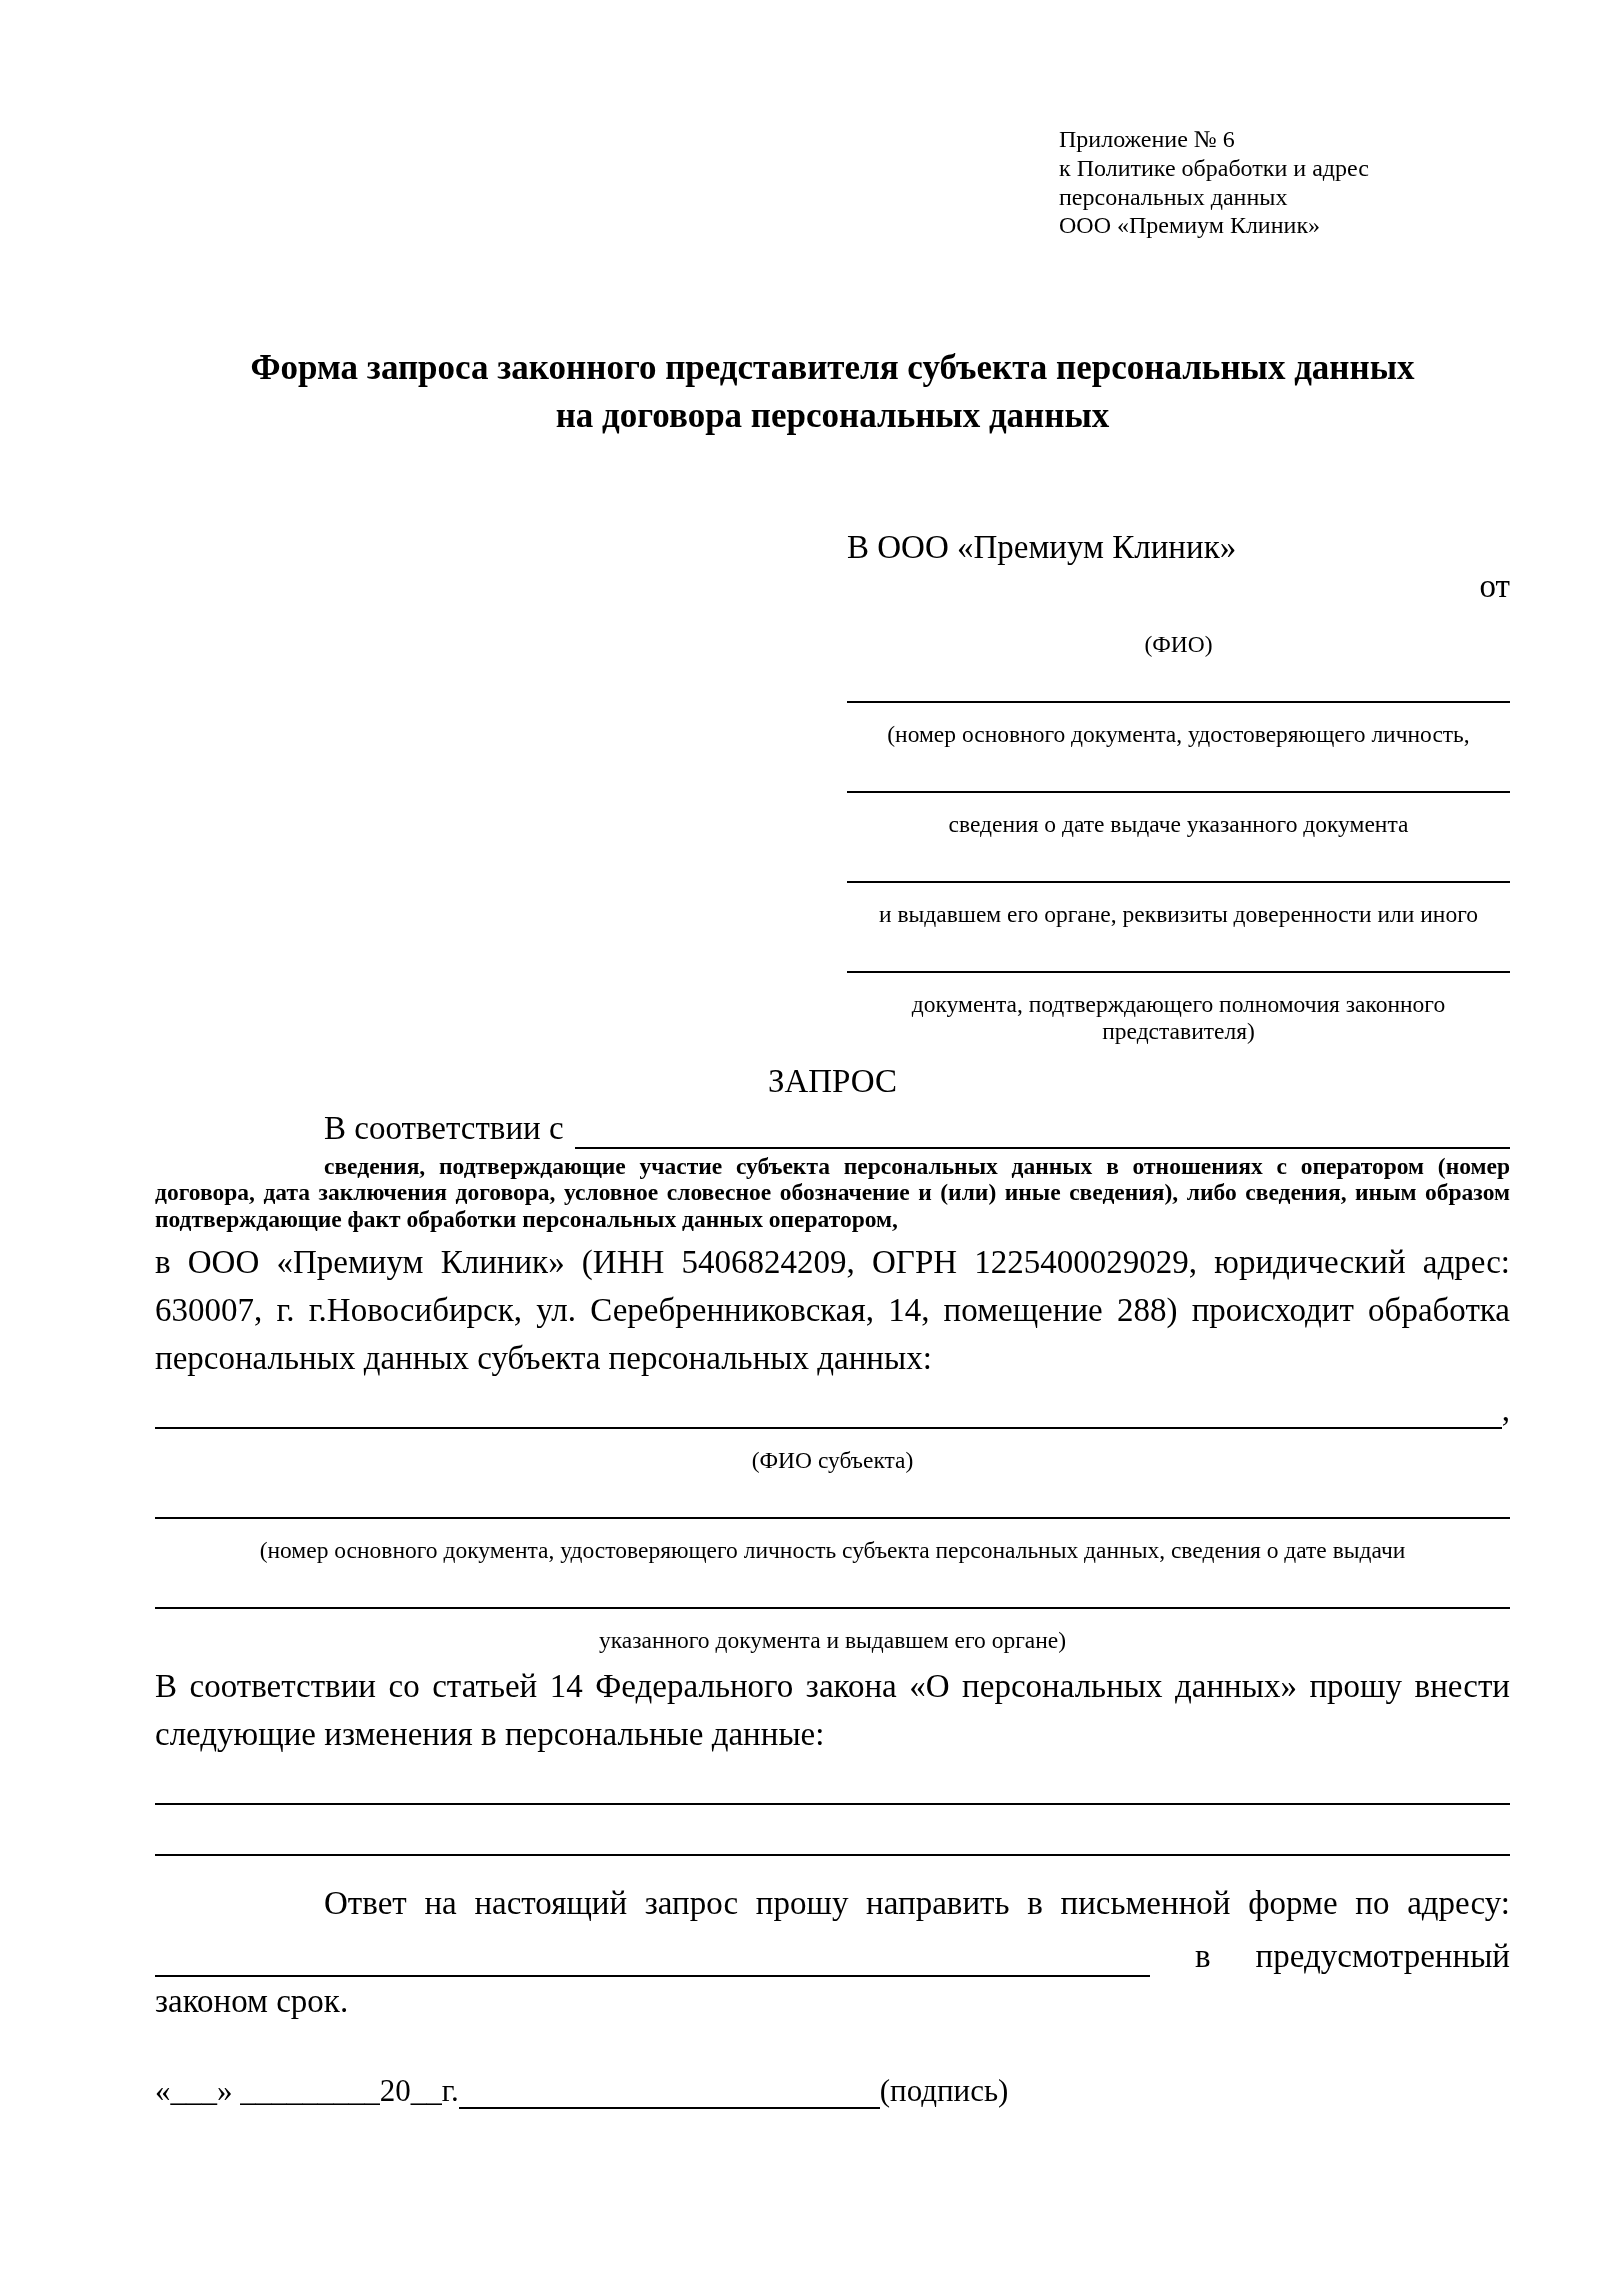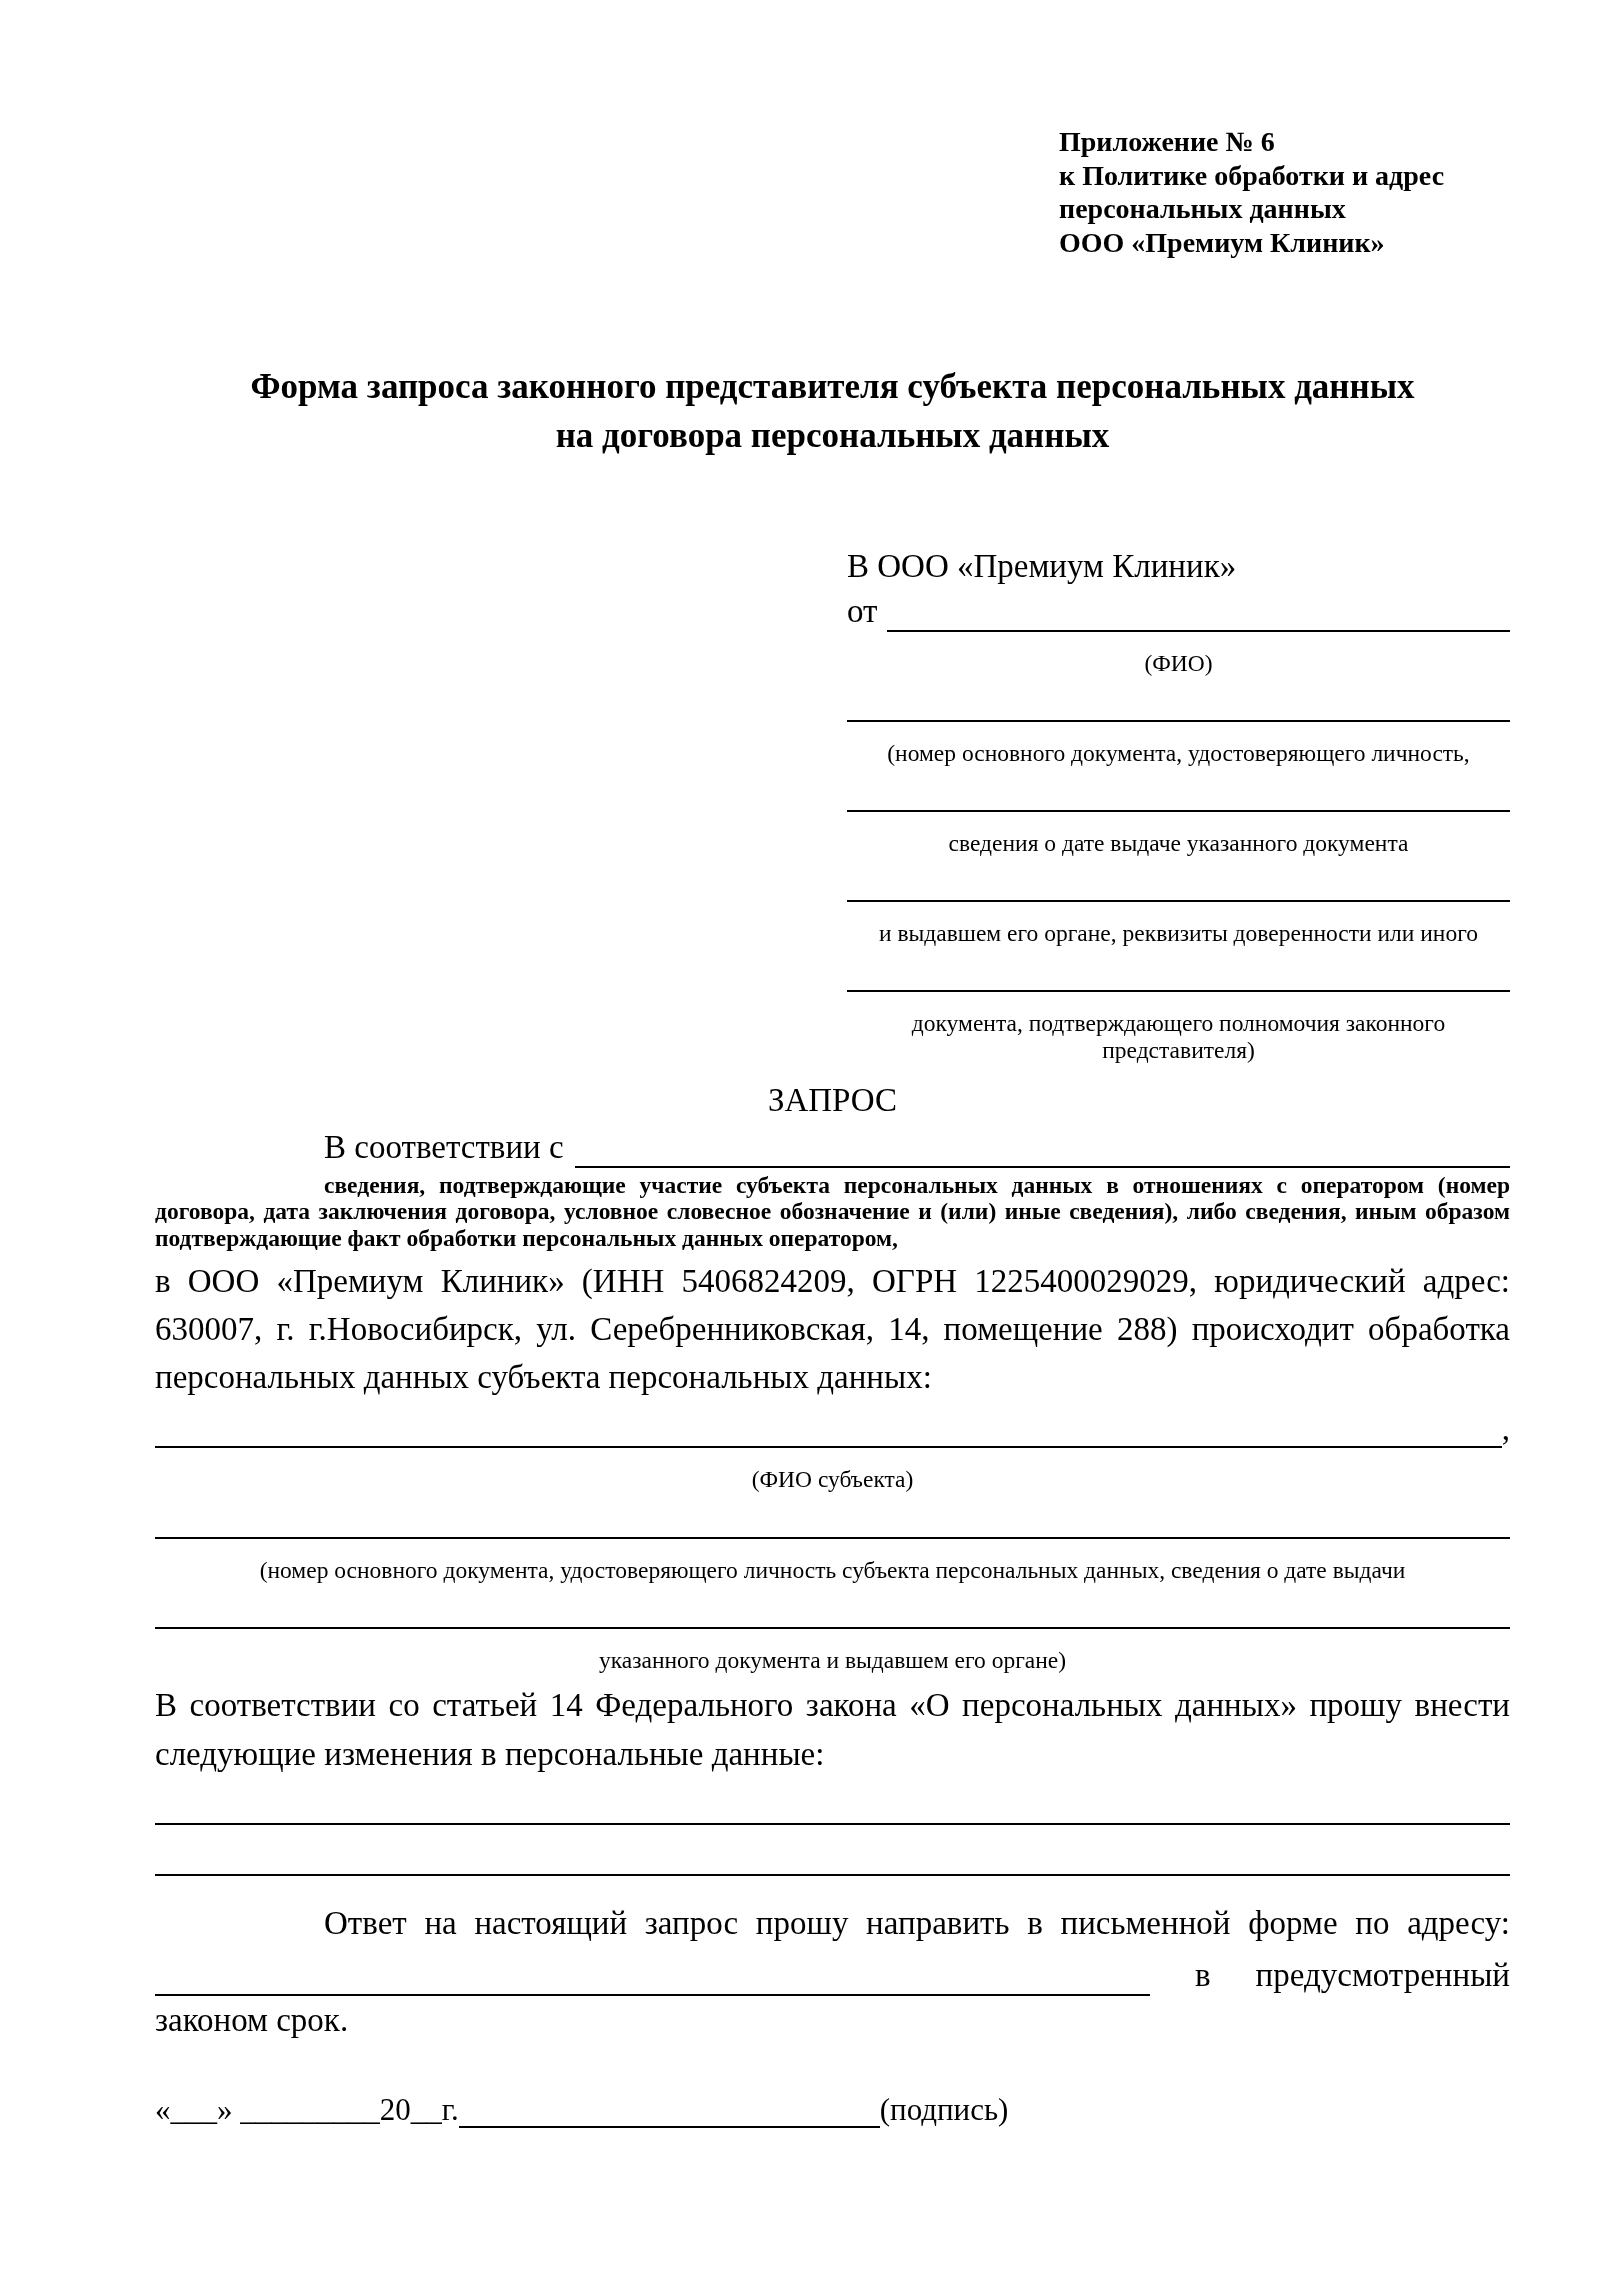--- a/index.html
+++ b/index.html
@@ -9,35 +9,35 @@
     font-family: "Liberation Serif", "DejaVu Serif", serif;
     color: #000;
   }
   .page {
     position: relative;
     width: 1621px; height: 2293px;
     background: #fff;
     padding: 125px 111px 0 155px;
   }
   
-  .appendix { width: 451px; margin-left: auto; font-size: 28px; line-height: 1.2; font-weight: bold; }
+  .appendix { width: 451px; margin-left: auto; font-size: 24px; line-height: 1.2; }
 
   
   .form-title {
     margin-top: 104px;
     text-align: center;
     font-weight: bold;
     font-size: 35px;
     line-height: 1.38;
   }
 
   
   .addressee { margin-top: 86px; margin-left: 692px; font-size: 33px; }
   .addr-to { line-height: 1.25; }
-  .from-row { display: flex; align-items: flex-end; height: 45px; }
+  .from-row { display: flex; align-items: flex-end; height: 45px; flex-direction: column; }
   .from-row .from-label { white-space: nowrap; padding-bottom: 2px; }
   .fill { border-bottom: 2.9px solid #000; }
   .from-row .fill { flex: 1; margin-left: 9.8px; height: 100%; }
   .cap {
     font-size: 23.5px; text-align: center; line-height: 1.15; padding-top: 18px;
   }
   .blank { border-bottom: 2.9px solid #000; height: 45px; }
 
   
   .request-heading { margin-top: 15.7px; text-align: center; font-size: 33px; line-height: 1.25; }

